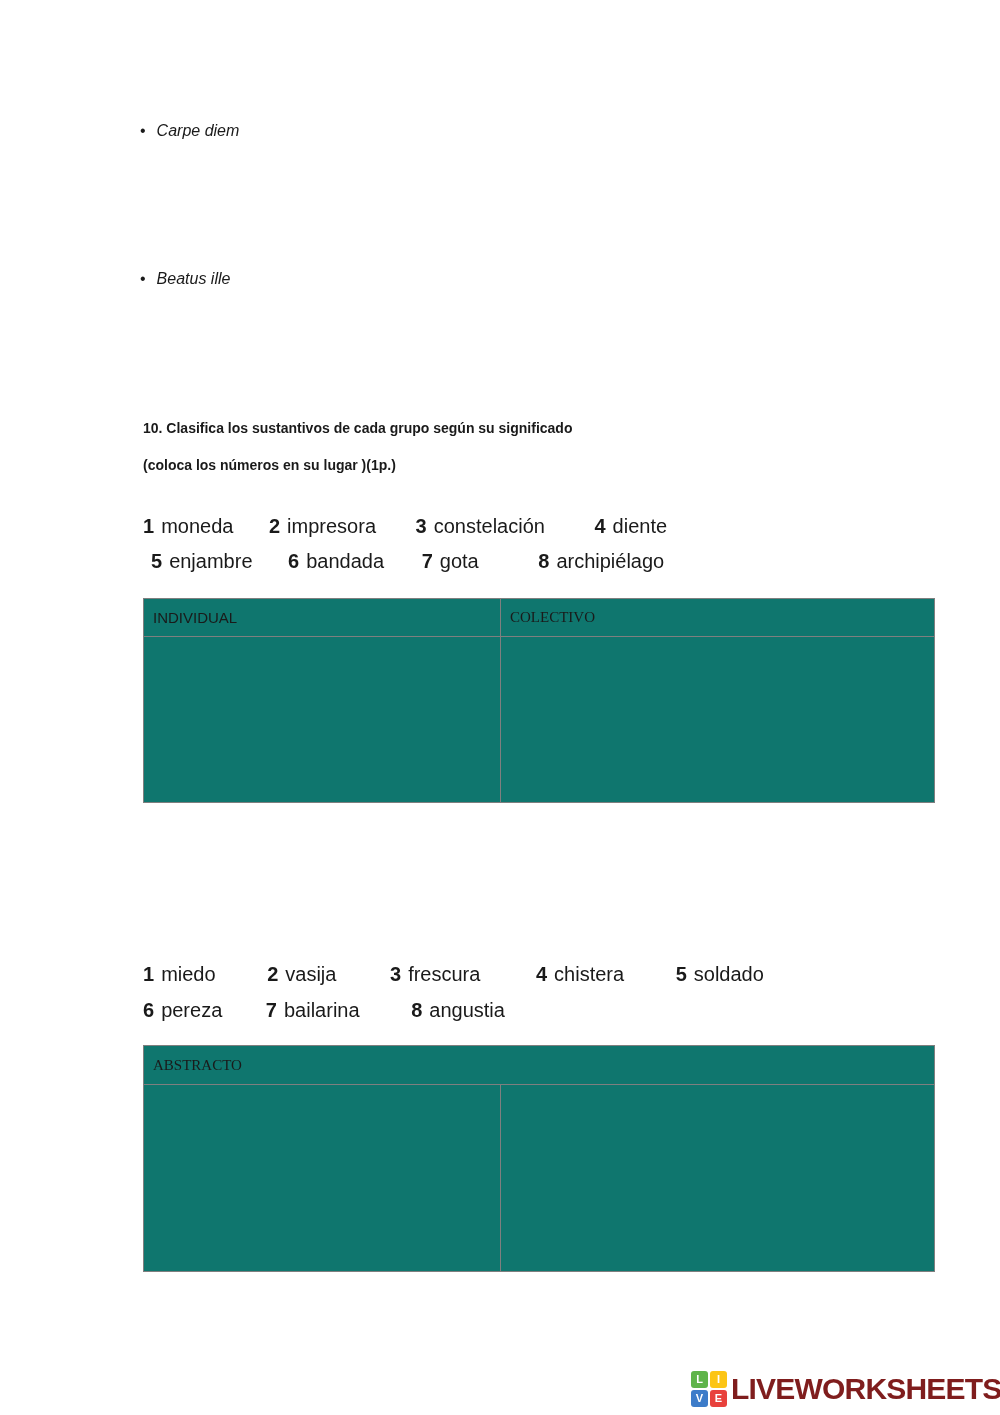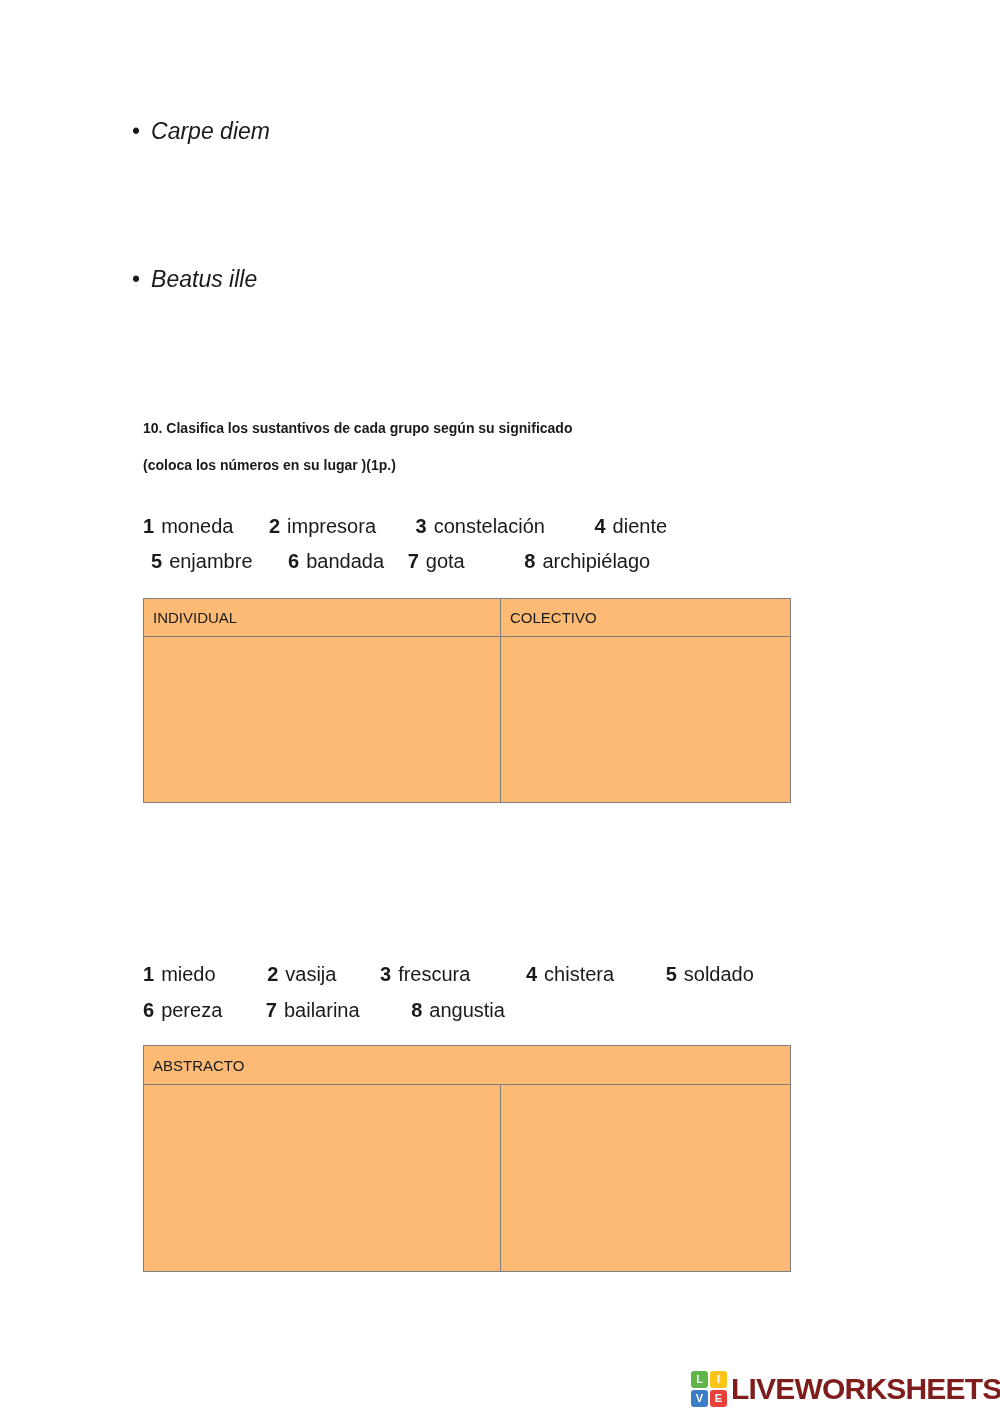--- a/index.html
+++ b/index.html
@@ -10,22 +10,22 @@
     margin: 0 auto;
     background: #ffffff;
     font-family: "Liberation Sans", sans-serif;
     color: #1a1a1a;
     overflow: hidden;
   }
 
   
   .bullet-line {
     position: absolute;
-    left: 132px;
-    font-size: 23px;
+    left: 140px;
+    font-size: 16px;
     line-height: 28px;
     white-space: nowrap;
   }
   .bullet-line .marker { font-style: normal; margin-right: 11px; }
   .bullet-line .phrase { font-style: italic; }
 
   
   .heading {
     position: absolute;
     left: 143px;
@@ -45,31 +45,31 @@
     white-space: nowrap;
   }
   .word-line .wi { display: inline-block; }
   .word-line .num { font-weight: 700; }
   .word-line .word { margin-left: 7px; font-weight: 400; }
 
   
   .wtable {
     position: absolute;
     left: 143px;
-    width: 648px;
+    width: 792px;
     box-sizing: border-box;
     border: 1px solid #7f7f7f;
-    background: #fdba74;
+    background: #0f766e;
   }
   .wtable .hrow {
     display: flex;
     border-bottom: 1px solid #7f7f7f;
   }
   .wtable .cell-left  { width: 357px; box-sizing: border-box; border-right: 1px solid #7f7f7f; }
-  .wtable .cell-right { flex: 1; box-sizing: border-box; }
+  .wtable .cell-right { flex: 1; box-sizing: border-box; font-family: Liberation Serif, serif; }
   .wtable .hcell {
     display: flex;
     align-items: center;
     padding-left: 9px;
     font-size: 15px;
     color: #1a1a1a;
   }
   .wtable .brow { display: flex; }
 
   
@@ -126,21 +126,21 @@
   </div>
 
   <div class="word-line" style="top:513px">
     <span class="wi" style="margin-right:30px"><span class="num">1</span><span class="word">moneda</span></span>
     <span class="wi" style="margin-right:34px"><span class="num">2</span><span class="word">impresora</span></span>
     <span class="wi" style="margin-right:44px"><span class="num">3</span><span class="word">constelación</span></span>
     <span class="wi"><span class="num">4</span><span class="word">diente</span></span>
   </div>
   <div class="word-line" style="top:548px; padding-left:8px">
     <span class="wi" style="margin-right:30px"><span class="num">5</span><span class="word">enjambre</span></span>
-    <span class="wi" style="margin-right:18px"><span class="num">6</span><span class="word">bandada</span></span>
+    <span class="wi" style="margin-right:32px"><span class="num">6</span><span class="word">bandada</span></span>
     <span class="wi" style="margin-right:54px"><span class="num">7</span><span class="word">gota</span></span>
     <span class="wi"><span class="num">8</span><span class="word">archipiélago</span></span>
   </div>
 
   <div class="wtable" style="top:598px; height:205px">
     <div class="hrow" style="height:37px">
       <div class="hcell cell-left">
           <span>INDIVIDUAL</span>
         </div>
       <div class="hcell cell-right">
@@ -148,21 +148,21 @@
         </div>
     </div>
     <div class="brow" style="height:166px">
       <div class="cell-left"></div>
       <div class="cell-right"></div>
     </div>
   </div>
 
   <div class="word-line" style="top:961px">
     <span class="wi" style="margin-right:46px"><span class="num">1</span><span class="word">miedo</span></span>
-    <span class="wi" style="margin-right:38px"><span class="num">2</span><span class="word">vasija</span></span>
+    <span class="wi" style="margin-right:48px"><span class="num">2</span><span class="word">vasija</span></span>
     <span class="wi" style="margin-right:50px"><span class="num">3</span><span class="word">frescura</span></span>
     <span class="wi" style="margin-right:46px"><span class="num">4</span><span class="word">chistera</span></span>
     <span class="wi"><span class="num">5</span><span class="word">soldado</span></span>
   </div>
   <div class="word-line" style="top:997px">
     <span class="wi" style="margin-right:38px"><span class="num">6</span><span class="word">pereza</span></span>
     <span class="wi" style="margin-right:46px"><span class="num">7</span><span class="word">bailarina</span></span>
     <span class="wi"><span class="num">8</span><span class="word">angustia</span></span>
   </div>
 

